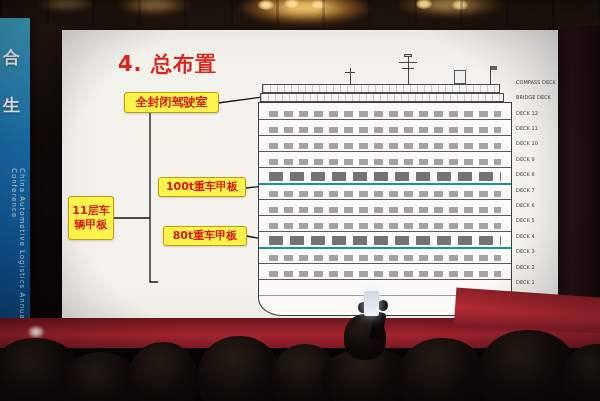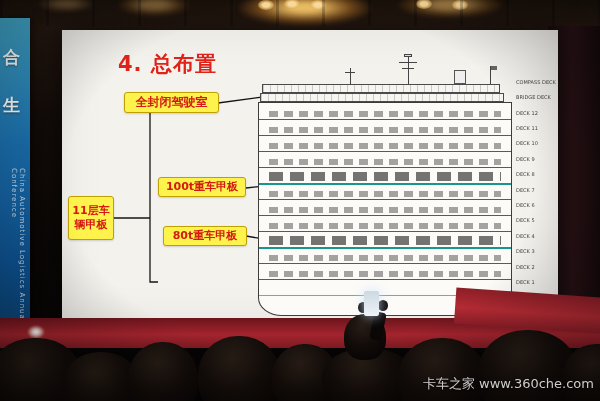--- a/index.html
+++ b/index.html
@@ -199,14 +199,13 @@
   <div class="head" style="left:344px;top:314px;width:42px;height:46px;"></div>
   <div class="arm" style="left:372px;top:312px;width:12px;height:28px;transform:rotate(12deg);"></div>
   <div class="hand" style="left:358px;top:302px;width:10px;height:11px;"></div>
   <div class="hand" style="left:378px;top:300px;width:10px;height:11px;"></div>
   <div class="phone"></div>
   <div class="head" style="left:398px;top:338px;width:88px;height:80px;"></div>
   <div class="head" style="left:478px;top:330px;width:100px;height:88px;"></div>
   <div class="head" style="left:562px;top:344px;width:70px;height:70px;"></div>
 
   <div class="vignette"></div>
-  <div class="watermark">卡车之家 www.360che.com</div>
 </div>
 
 </body></html>

